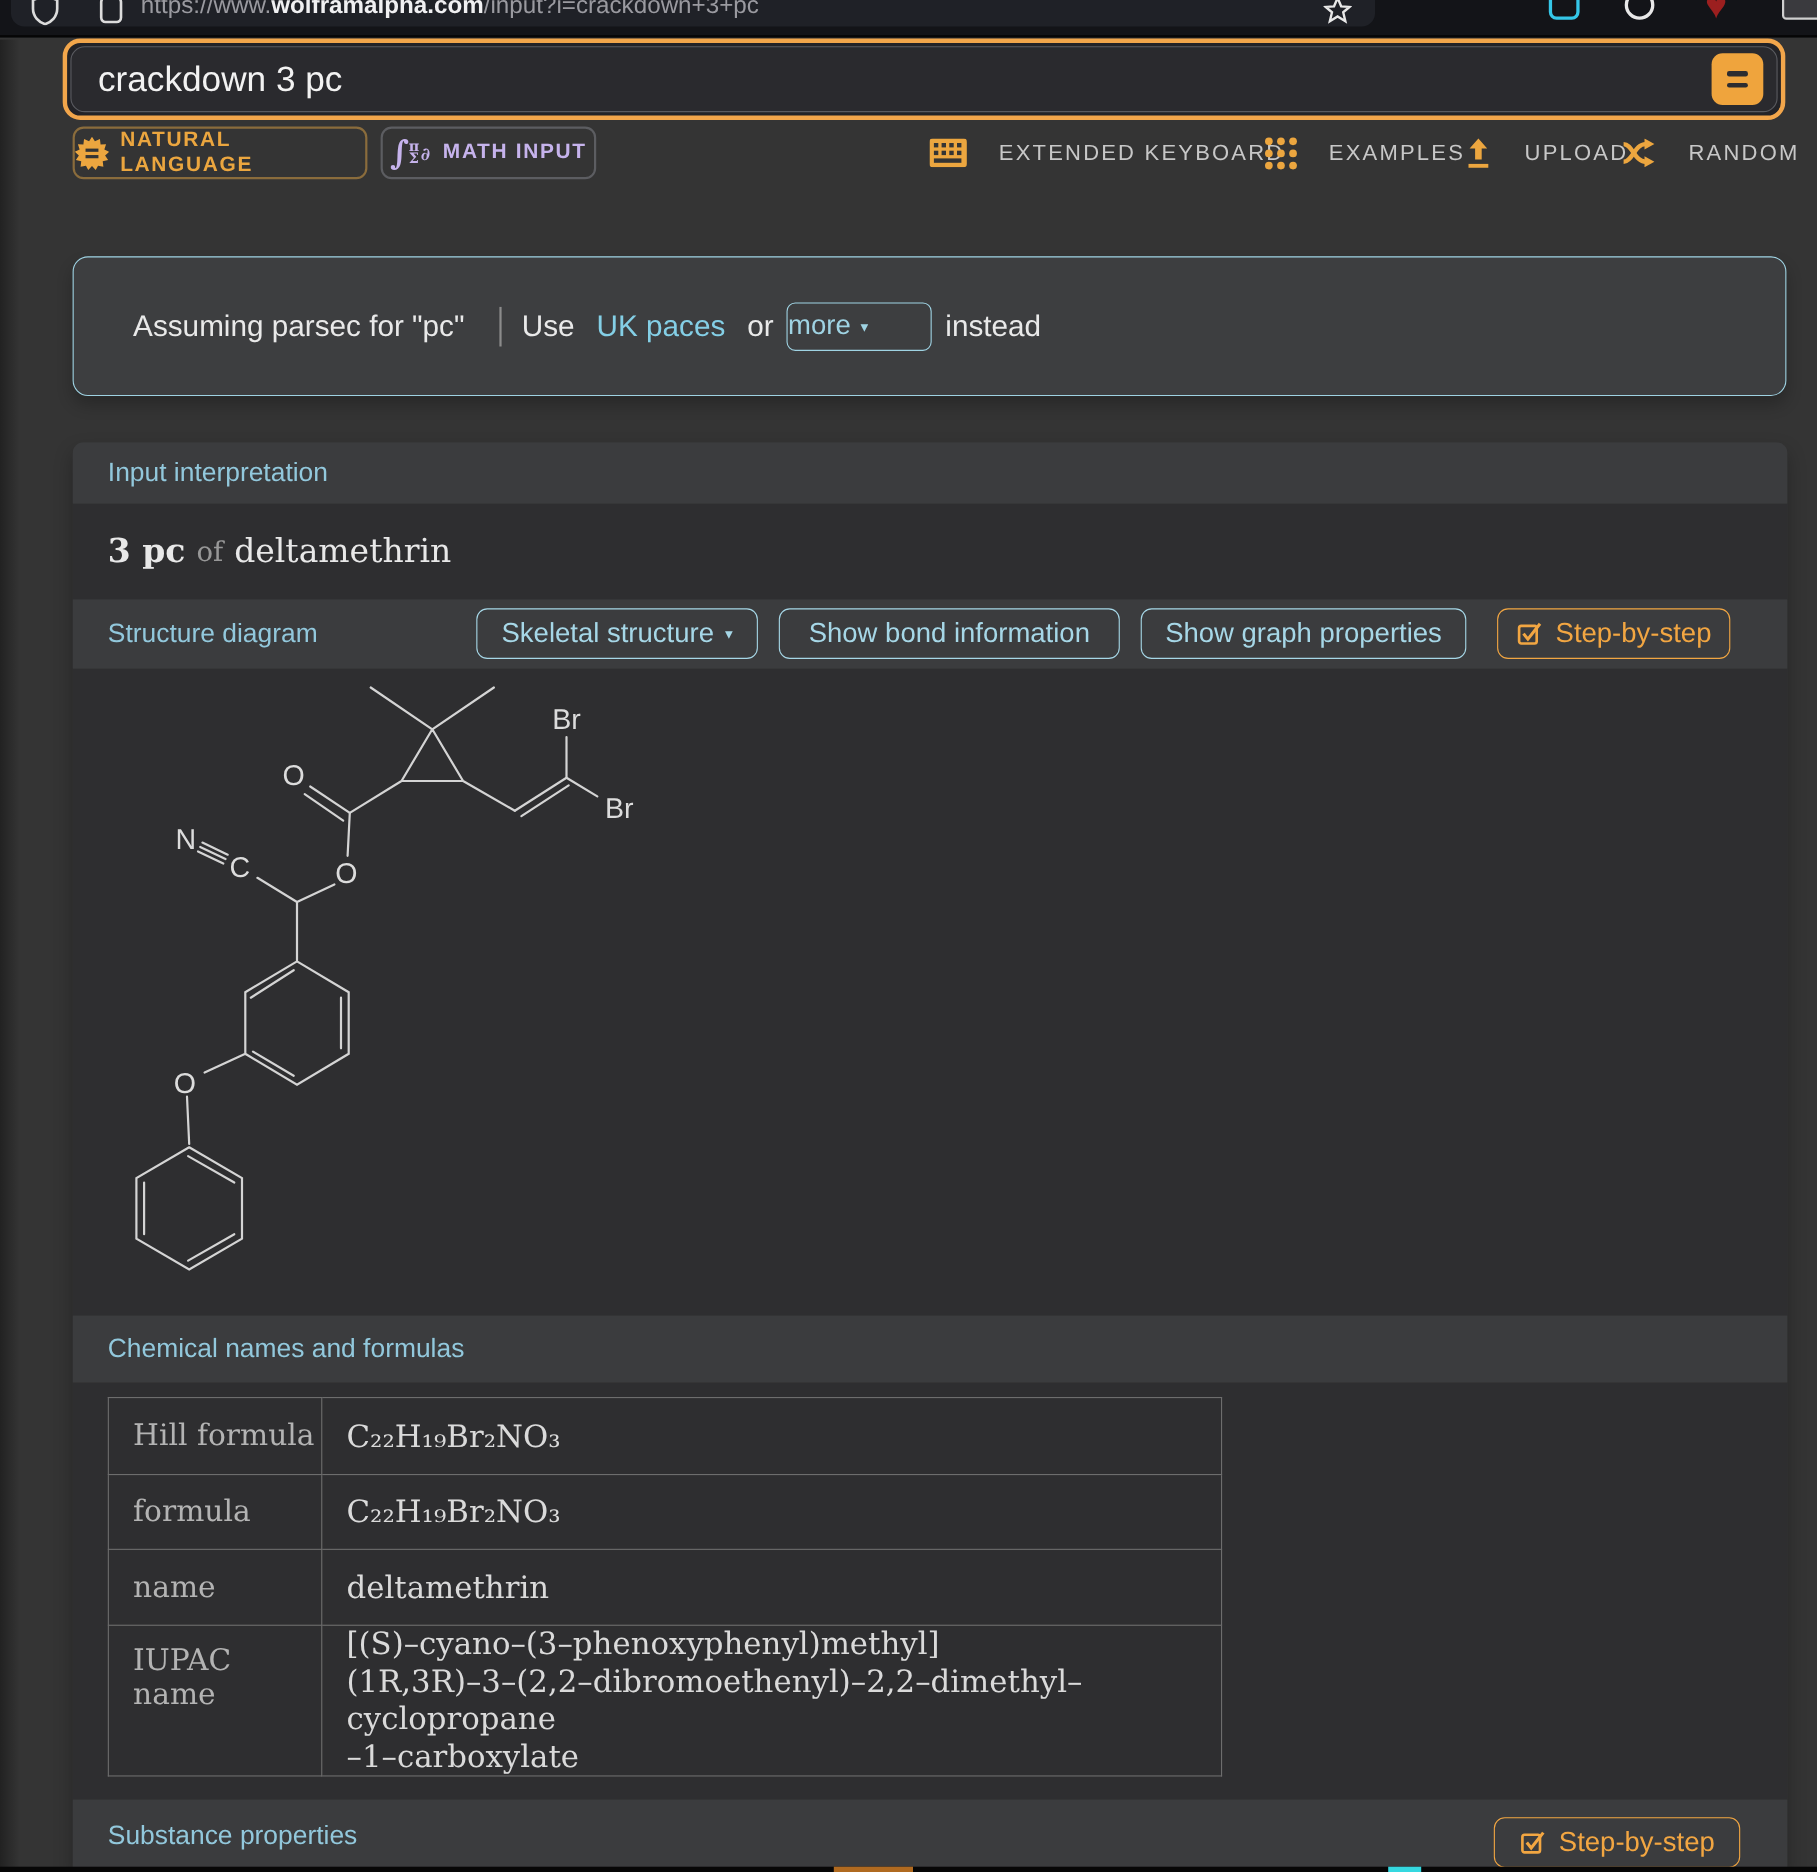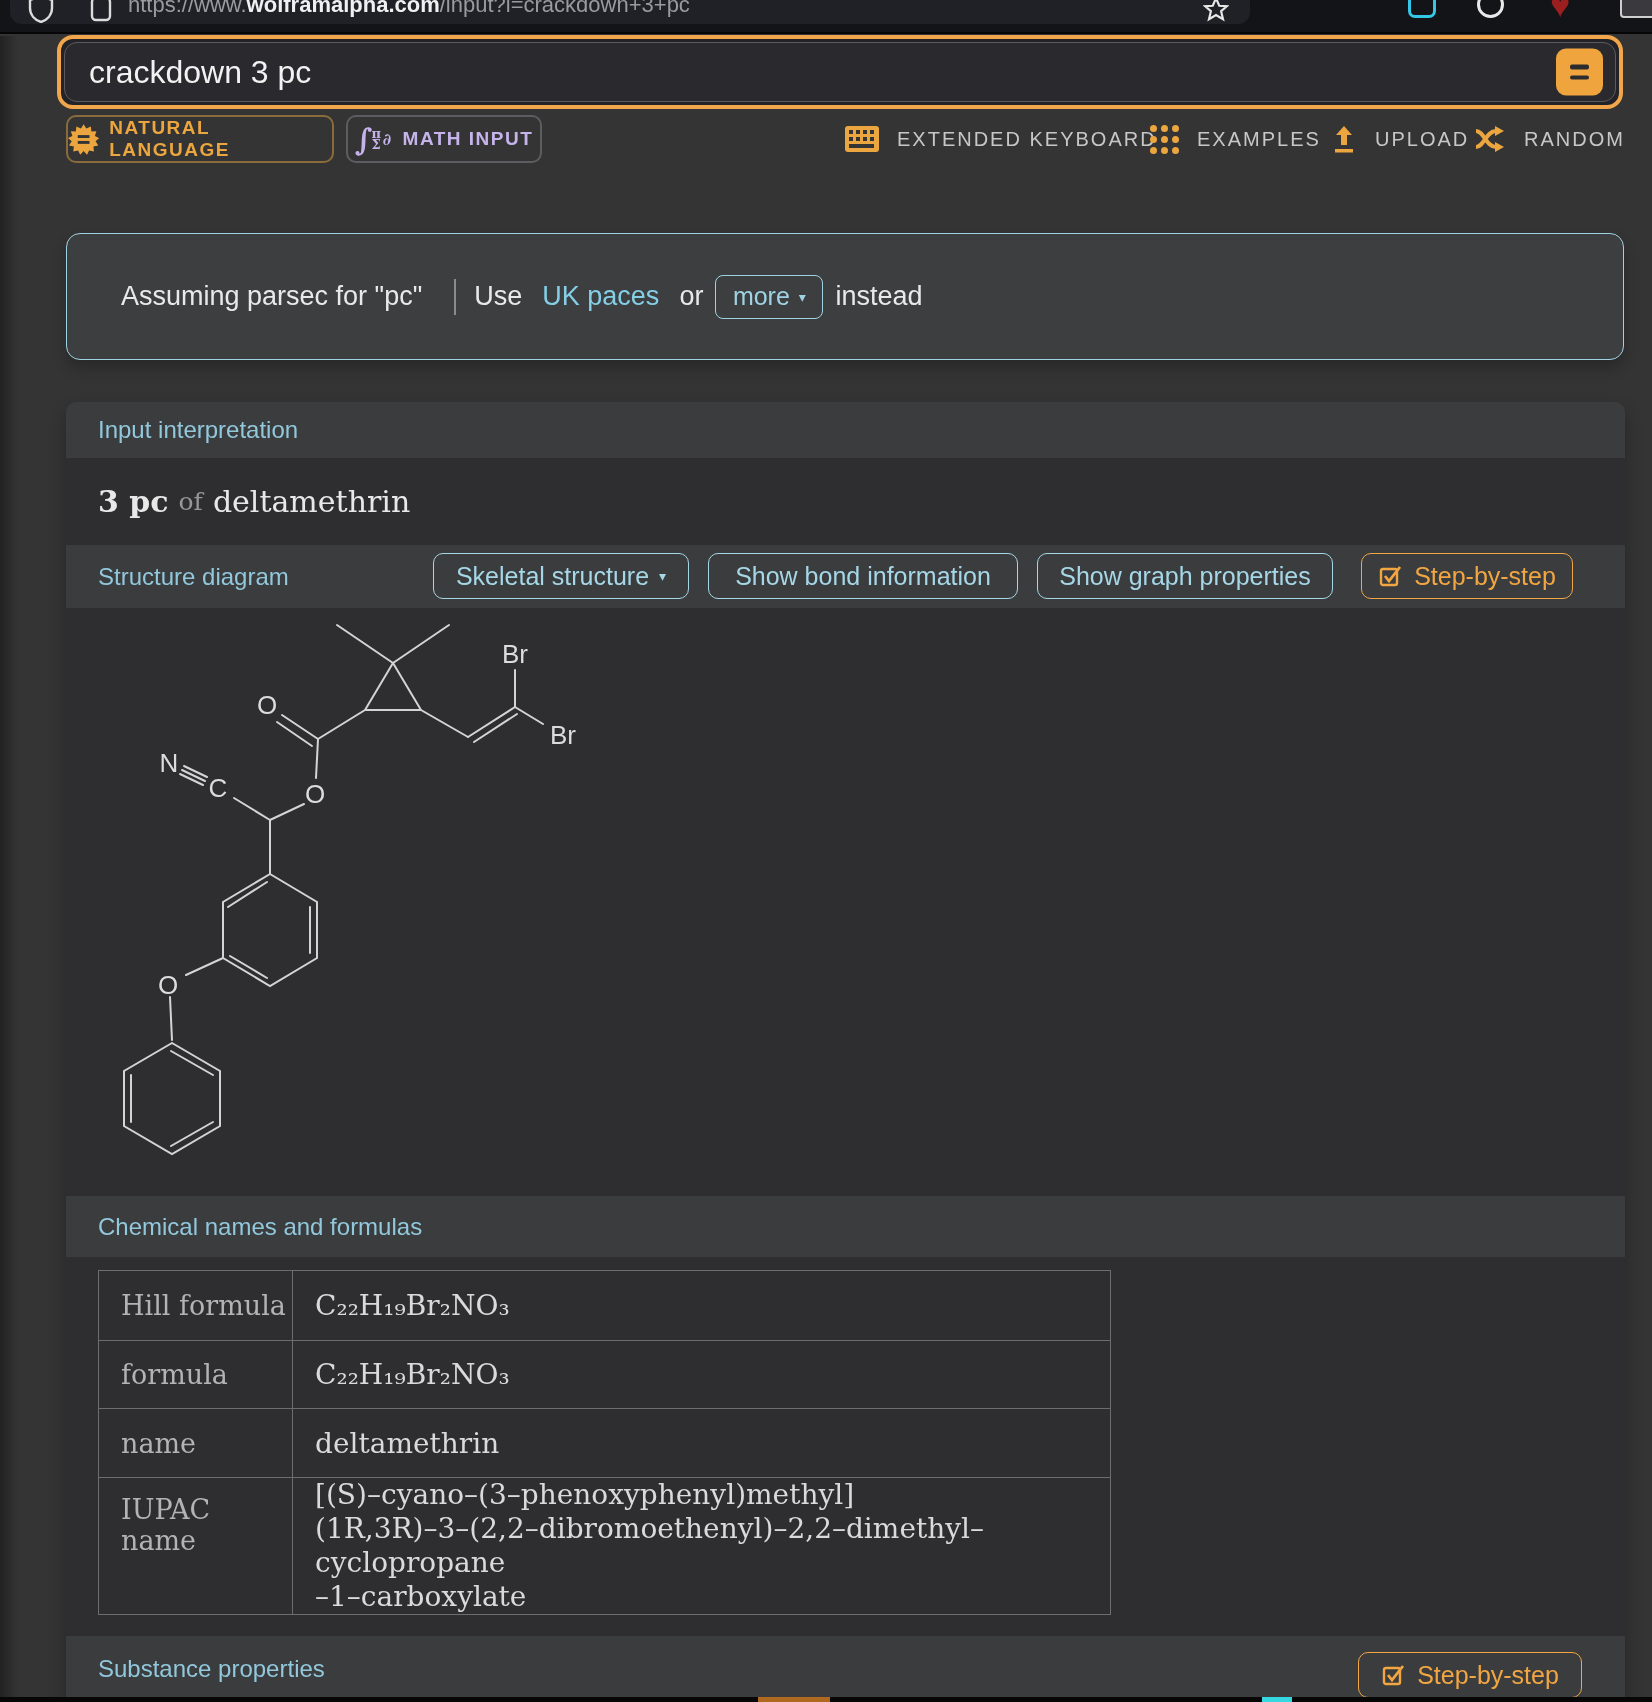--- a/index.html
+++ b/index.html
@@ -33,34 +33,34 @@
     display:flex; align-items:center; justify-content:center; gap:10px;
     font-size:19px; font-weight:bold; letter-spacing:1.5px; cursor:pointer; }
   #nl-btn { left:66px; width:268px; border:2px solid #8a6c3c; color:#eba63f; }
   #mi-btn { left:346px; width:196px; border:2px solid #5c5d61; color:#c6b3ec; }
   #mi-icon { display:flex; align-items:center; color:#c6b3ec; font-family:"DejaVu Serif", serif; }
   #mi-icon .int { font-size:30px; }
   #mi-icon .stack { display:flex; flex-direction:column; line-height:11px; font-size:13px; margin-left:-2px; }
   #mi-icon .pd { font-size:16px; }
 
   
-  .act { position:absolute; top:122px; height:34px; display:flex; align-items:center; gap:18px;
+  .act { position:absolute; top:122px; height:34px; display:flex; align-items:center; gap:29px;
     color:#c7c7c7; font-size:20px; letter-spacing:2px; cursor:pointer; white-space:nowrap; }
   .dots9 { display:grid; grid-template-columns:repeat(3, 7px); grid-gap:4px; }
   .dots9 i { width:7px; height:7px; border-radius:50%; background:#eca63f; }
 
   
   #assume-box { position:absolute; left:66px; top:233px; width:1558px; height:127px;
     background:#3d3e40; border:1.5px solid #9fd3e3; border-radius:14px;
     display:flex; align-items:center; padding-left:54px; color:#e9e9e9; font-size:27px;
     box-shadow:0 8px 14px rgba(0,0,0,0.22); }
   #assume-box .vbar { width:2px; height:36px; background:#8b8b8b; margin:0 18px 0 22px; }
   #assume-box .lnk { color:#84cfe6; margin:0 20px; cursor:pointer; }
-  #more-btn { display:inline-flex; align-items:center; justify-content:center; gap:9px;
-    width:108px; height:44px; border:1.5px solid #9fd3e3; border-radius:8px;
+  #more-btn { display:inline-flex; align-items:center; gap:9px;
+    width:132px; height:44px; border:1.5px solid #9fd3e3; border-radius:8px;
     color:#9fd3e3; font-size:25px; margin:0 12px; cursor:pointer; }
   #more-btn .caret { font-size:14px; }
   .sp { margin-right:10px; }
 
   
   #pod { position:absolute; left:66px; top:402px; width:1559px; height:1300px;
     border-radius:10px 10px 0 0; overflow:hidden; box-shadow:0 8px 16px rgba(0,0,0,0.25); }
   .band { position:absolute; left:0; width:1559px; }
   .hdr { background:#3b3c3e; display:flex; align-items:center; padding-left:32px;
     color:#92c8dc; font-size:24px; }

